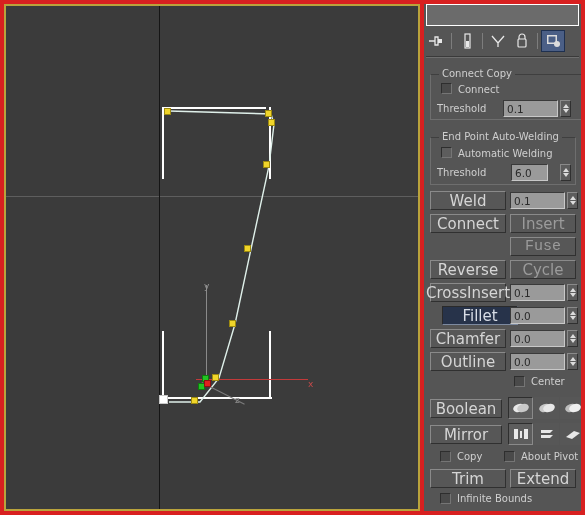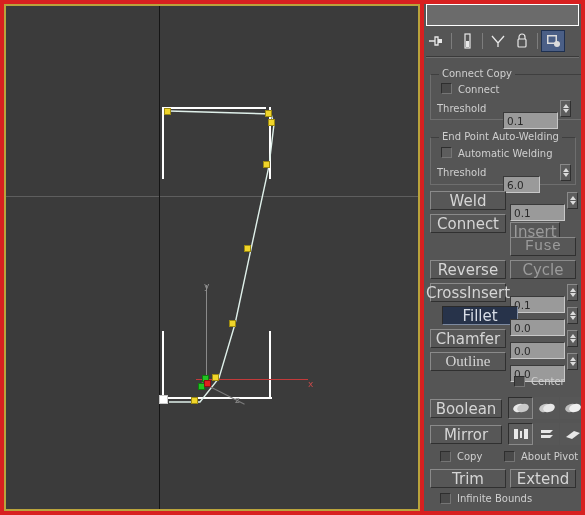--- a/index.html
+++ b/index.html
@@ -140,21 +140,21 @@
     border-right-color: #7d8aa0; border-bottom-color: #7d8aa0;
     color: #d8dde6;
   }
   .btn.dim { color: #9b9b9b; }
   .spin-field {
     position: absolute; height: 17px;
     background: #9a9a9a;
     border-top: 1px solid #3a3a3a; border-left: 1px solid #3a3a3a;
     border-right: 1px solid #c8c8c8; border-bottom: 1px solid #c8c8c8;
     color: #2a2a2a; font-size: 10.5px;
-    display: flex; align-items: center; padding-left: 3px; margin-top: 12px;
+    display: flex; align-items: center; padding-left: 3px;
   }
   .spin-btns {
     position: absolute; width: 11px; height: 17px;
     background: #5d5d5d;
     border-top: 1px solid #8a8a8a; border-left: 1px solid #8a8a8a;
     border-right: 1px solid #303030; border-bottom: 1px solid #303030;
     display: flex; flex-direction: column; align-items: center; justify-content: center;
   }
   .spin-btns .ar { width: 0; height: 0; border-left: 3px solid transparent; border-right: 3px solid transparent; }
   .spin-btns .up { border-bottom: 4px solid #dcdcdc; margin-bottom: 1px; }
@@ -271,36 +271,36 @@
           <span class="ar up"></span>
             <span class="ar dn"></span>
         </div>
       </div>
 
       <div class="grp" style="left:6px; top:77px; width:146px; height:48px;">
         <span class="grp-title">End Point Auto-Welding</span>
         <div class="cbx disabled" style="left:10px; top:9px;"></div>
         <span class="lbl" style="left:27px; top:10px;">Automatic Welding</span>
         <span class="lbl" style="left:6px; top:29px;">Threshold</span>
-        <div class="spin-field" style="left:72px; top:26px; width:37px;">6.0</div>
+        <div class="spin-field" style="left:80px; top:26px; width:37px;">6.0</div>
         <div class="spin-btns" style="left:129px; top:26px;">
           <span class="ar up"></span>
             <span class="ar dn"></span>
         </div>
       </div>
 
       <div class="btn" style="left:6px; top:131px; width:76px; height:19px;">Weld</div>
       <div class="spin-field" style="left:86px; top:132px; width:55px;">0.1</div>
       <div class="spin-btns" style="left:143px; top:132px;">
         <span class="ar up"></span>
           <span class="ar dn"></span>
       </div>
 
       <div class="btn" style="left:6px; top:154px; width:76px; height:19px;">Connect</div>
-      <div class="btn dim" style="left:86px; top:162px; width:50px; height:19px;">Insert</div>
+      <div class="btn dim" style="left:86px; top:154px; width:66px; height:19px;">Insert</div>
 
       <div class="btn dim" style="left:86px; top:177px; width:66px; height:19px;font-family:Liberation Mono, monospace;">Fuse</div>
 
       <div class="btn" style="left:6px; top:200px; width:76px; height:19px;">Reverse</div>
       <div class="btn dim" style="left:86px; top:200px; width:66px; height:19px;">Cycle</div>
 
       <div class="btn" style="left:6px; top:223px; width:76px; height:19px;">CrossInsert</div>
       <div class="spin-field" style="left:86px; top:224px; width:55px;">0.1</div>
       <div class="spin-btns" style="left:143px; top:224px;">
         <span class="ar up"></span>
@@ -314,21 +314,21 @@
           <span class="ar dn"></span>
       </div>
 
       <div class="btn" style="left:6px; top:269px; width:76px; height:19px;">Chamfer</div>
       <div class="spin-field" style="left:86px; top:270px; width:55px;">0.0</div>
       <div class="spin-btns" style="left:143px; top:270px;">
         <span class="ar up"></span>
           <span class="ar dn"></span>
       </div>
 
-      <div class="btn" style="left:6px; top:292px; width:76px; height:19px;font-family:Liberation Serif, serif;">Outline</div>
+      <div class="btn" style="left:6px; top:292px; width:76px; height:19px;">Outline</div>
       <div class="spin-field" style="left:86px; top:293px; width:55px;">0.0</div>
       <div class="spin-btns" style="left:143px; top:293px;">
         <span class="ar up"></span>
           <span class="ar dn"></span>
       </div>
 
       <div class="cbx" style="left:90px; top:316px;"></div>
       <span class="lbl" style="left:107px; top:316px;">Center</span>
 
       <div class="btn" style="left:6px; top:339px; width:72px; height:19px;">Boolean</div>

